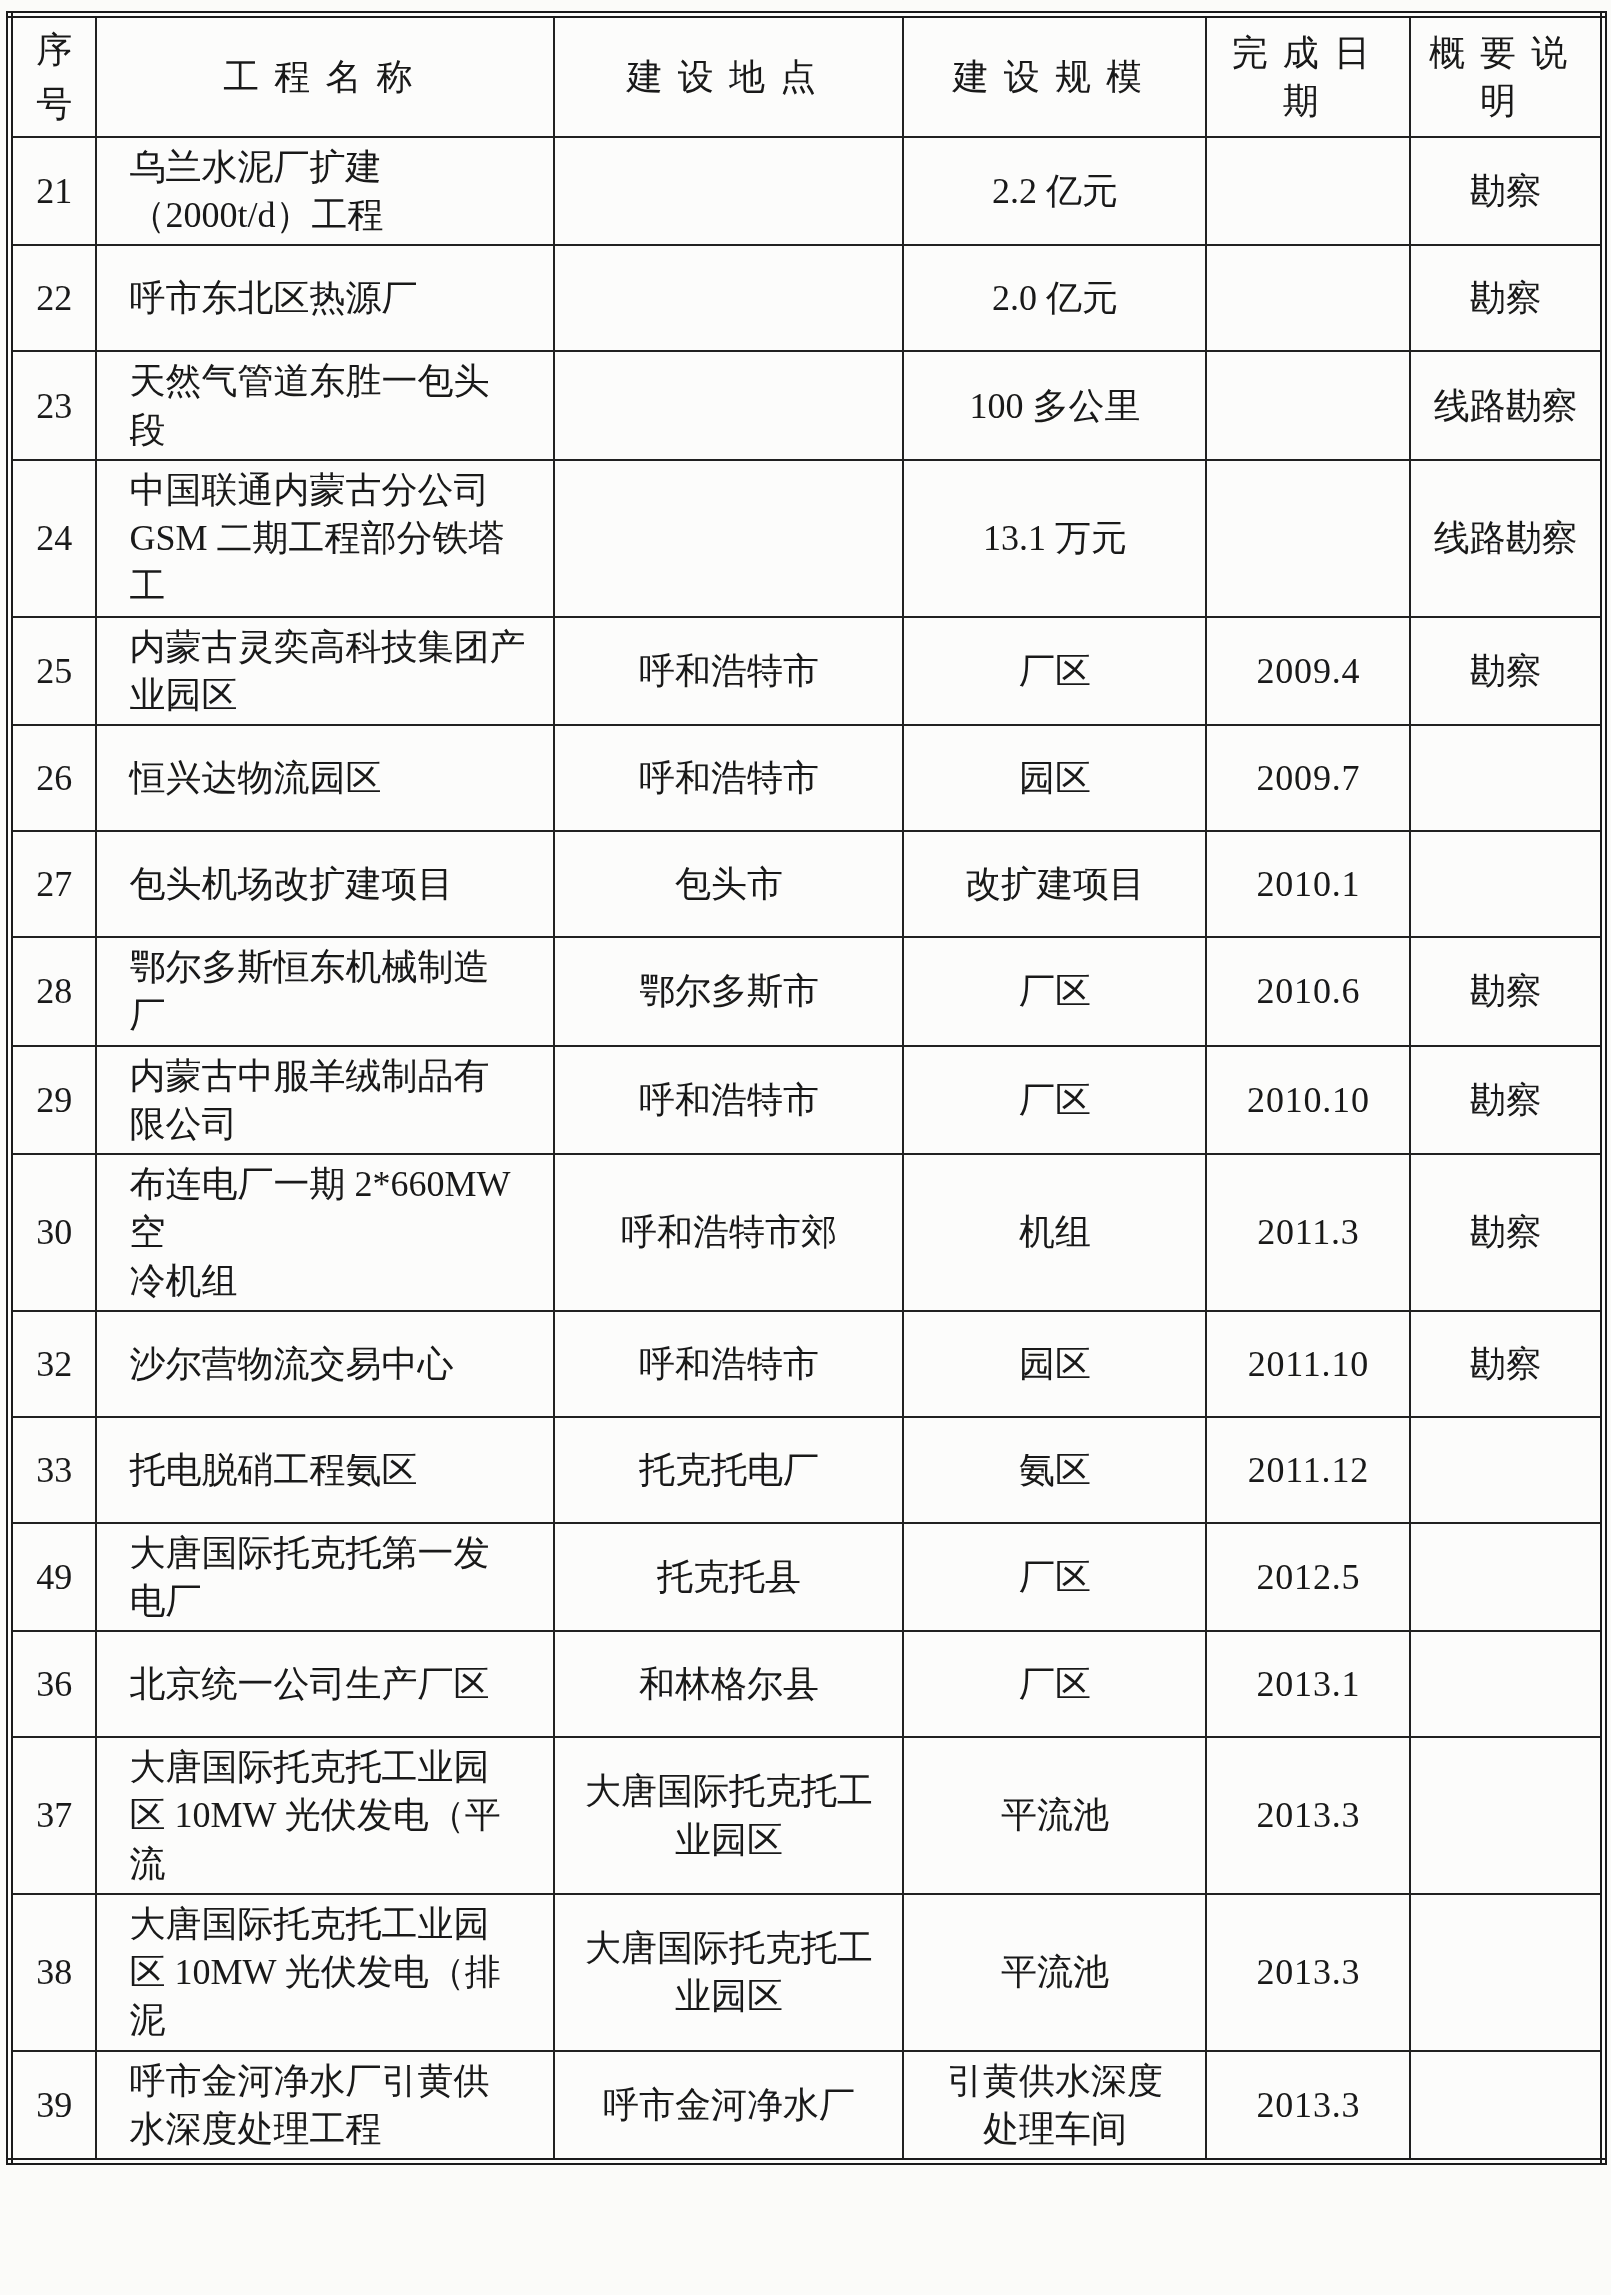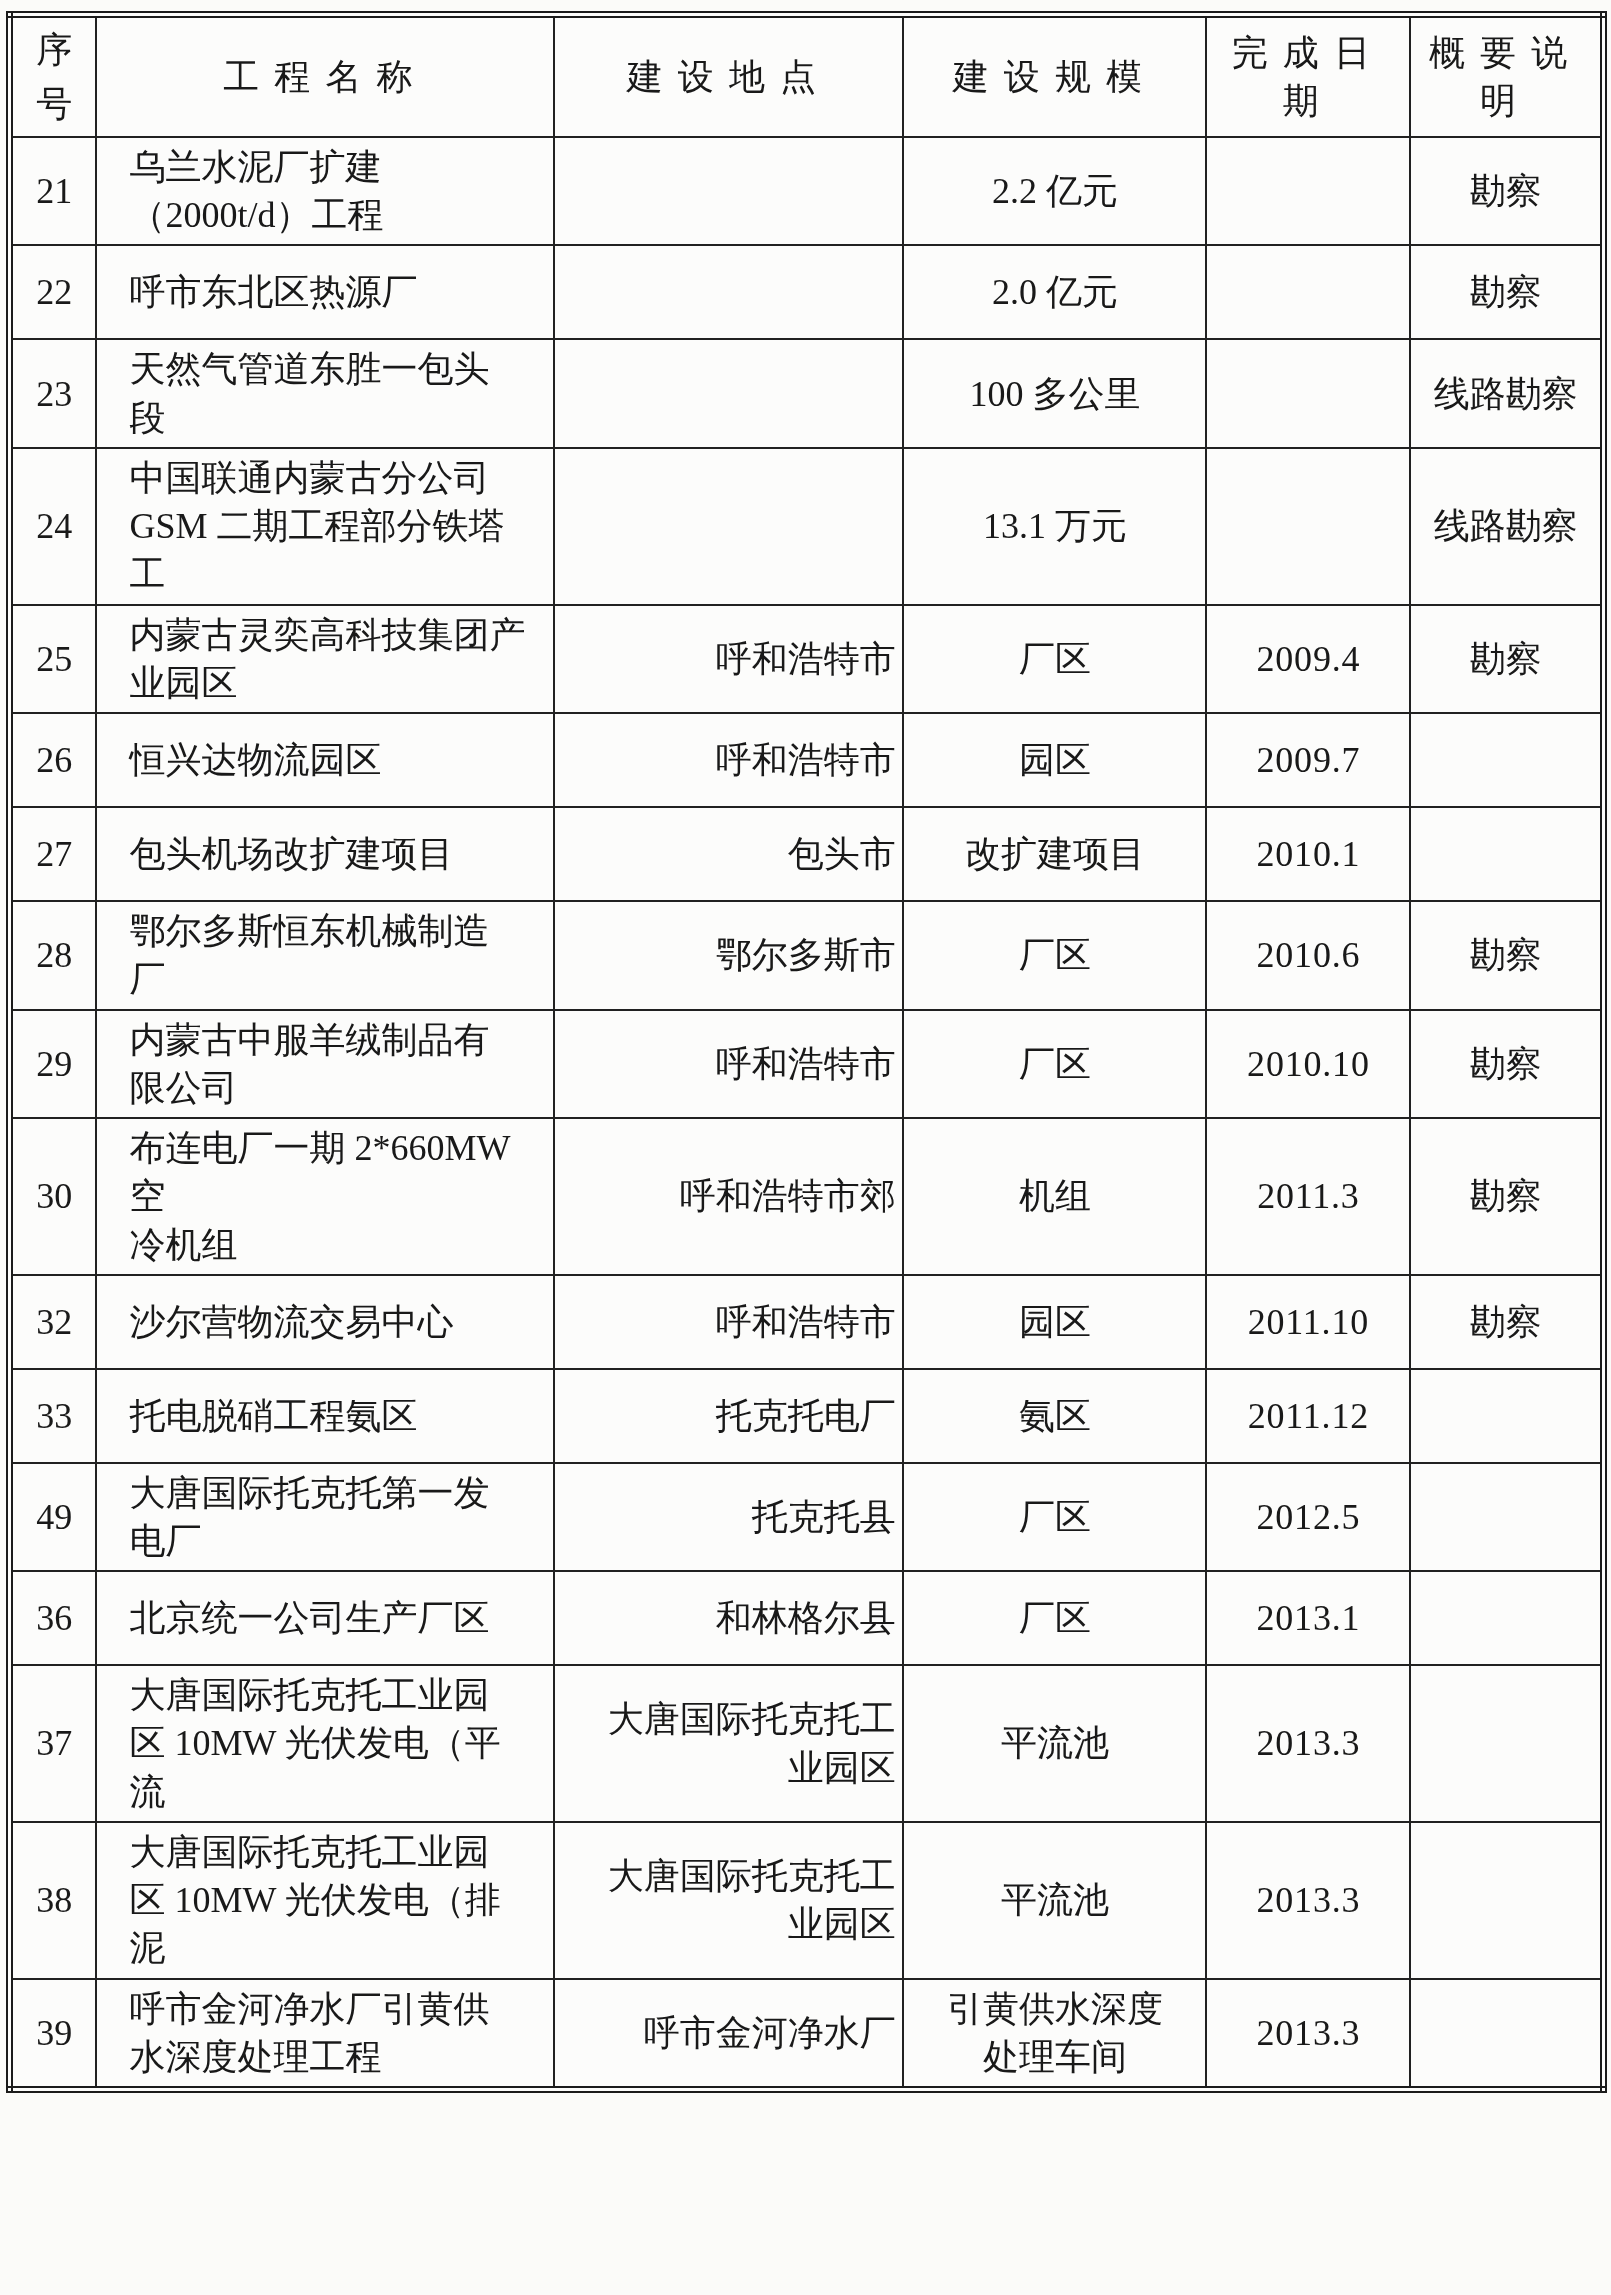--- a/index.html
+++ b/index.html
@@ -40,28 +40,28 @@
     border: 2.5px solid #212121;
     vertical-align: middle;
     font-size: 36px;
     line-height: 1.34;
     white-space: pre-line;
     padding: 5px 6.7px;
     font-weight: normal;
     overflow: hidden;
   }
   thead th { height: 107px; text-align: center; }
-  tbody tr { height: 94px; }
+  tbody tr { height: 106px; }
 
   th.h-wide { letter-spacing: 0.42em; }
   th.h-no   { line-height: 1.5; letter-spacing: 0; }
 
   td.cell-no    { text-align: center; margin-left: 12px; }
   td.cell-name  { text-align: left; padding-left: 32px; padding-right: 18.4px; }
-  td.cell-loc   { text-align: right; }
+  td.cell-loc   { text-align: center; }
   td.cell-scale { text-align: center; margin-left: 36px; }
   td.cell-date  { text-align: center; letter-spacing: 0.8px; border-radius: 12px; }
   td.cell-note  { text-align: center; }
 </style>
 </head>
 <body>
 
 <div class="scan-page">
   <table class="doc-table">
     <colgroup>

